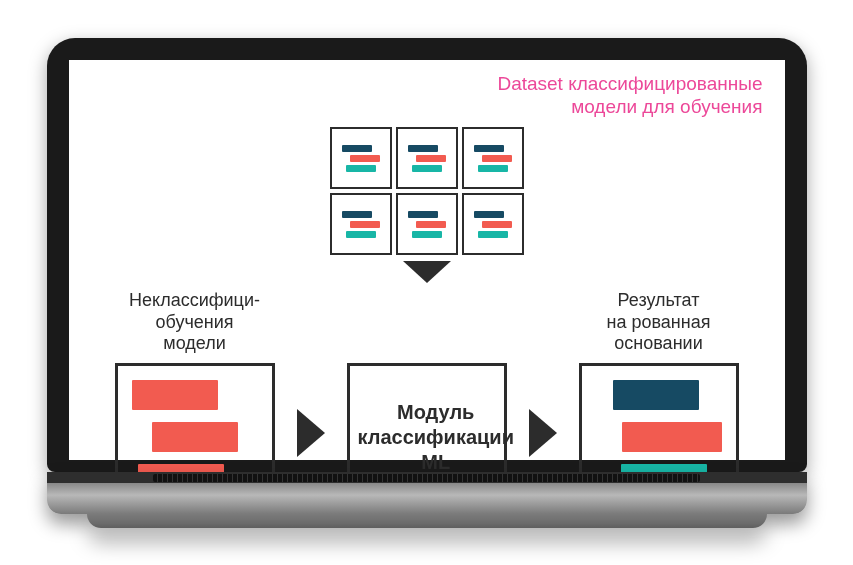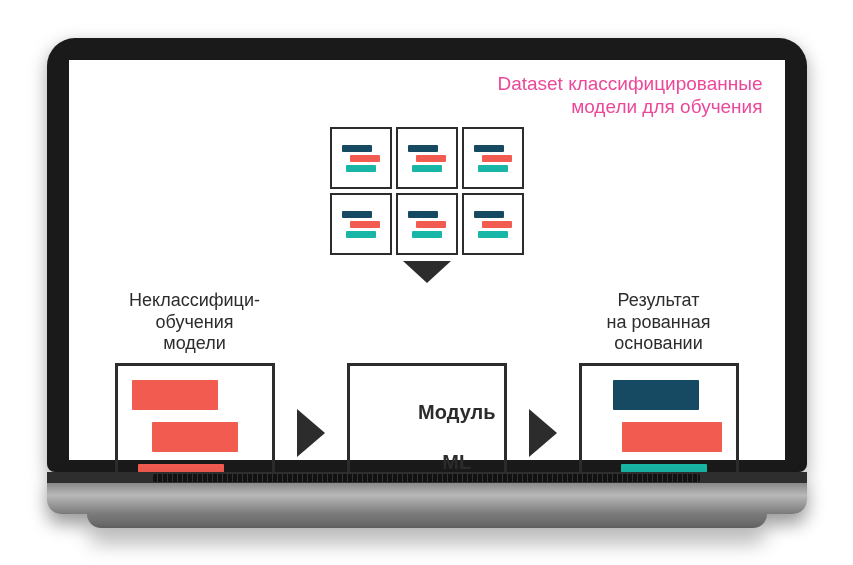--- a/index.html
+++ b/index.html
@@ -106,21 +106,21 @@
     display:flex;
     align-items:flex-end;
     justify-content:center;
   }
   .box {
     border: 3px solid #2c2c2c;
     width: 160px;
     height: 148px;
     display: flex;
     align-items: center;
-    justify-content: flex-end;
+    justify-content: flex-start;
     position:relative;
   }
   .box.left .bars, .box.right .bars {
     display:flex;
     flex-direction:column;
     gap: 12px;
     width: 100%;
     padding: 14px;
   }
   .bigbar { height: 30px; border-radius:1px;}
@@ -224,21 +224,21 @@
           </div>
         </div>
 
         <div class="arrow-right"></div>
 
         <div class="col">
           <div class="label" style="height:66px;"></div>
           <div class="box">
             <div class="center-box">
               <span>Модуль</span><br>
-              <br>
+              <span>классификации</span><br>
               <span>ML</span>
             </div>
           </div>
         </div>
 
         <div class="arrow-right"></div>
 
         <div class="col">
           <div class="label">
             <div>

